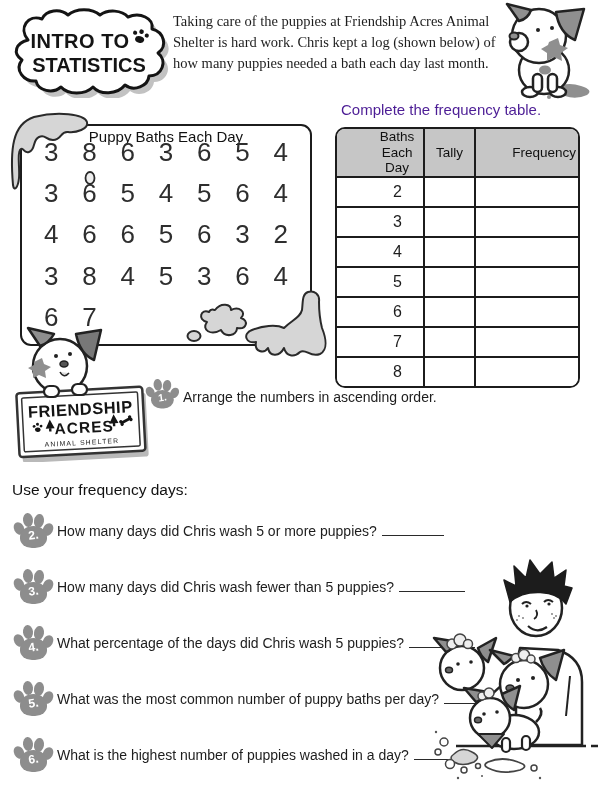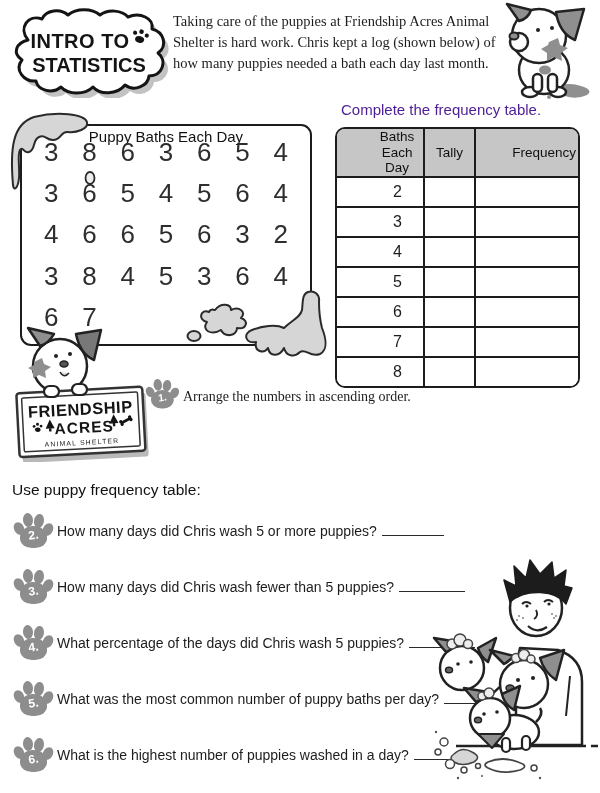--- a/index.html
+++ b/index.html
@@ -235,23 +235,23 @@
   </svg>
 
   <span class="paw paw-sm" style="left:146px;top:379px;">
     <i class="t1"></i>
       <i class="t2"></i>
       <i class="t3"></i>
       <i class="t4"></i>
       <i class="pad"></i>
     <b class="num">1.</b>
   </span>
-  <div class="abs q-text" style="left:183px;top:389px;font-family:Liberation Serif, serif;">Arrange the numbers in ascending order.</div>
-
-  <div class="abs section-heading">Use puppy frequency table:</div>
+  <div class="abs q-text" style="left:183px;top:389px;">Arrange the numbers in ascending order.</div>
+
+  <div class="abs section-heading">Use your frequency days:</div>
 
   <span class="paw" style="left:14px;top:513px;">
     <i class="t1"></i>
       <i class="t2"></i>
       <i class="t3"></i>
       <i class="t4"></i>
       <i class="pad"></i>
     <b class="num">2.</b>
   </span>
   <div class="abs q-text" style="left:57px;top:523px;">

